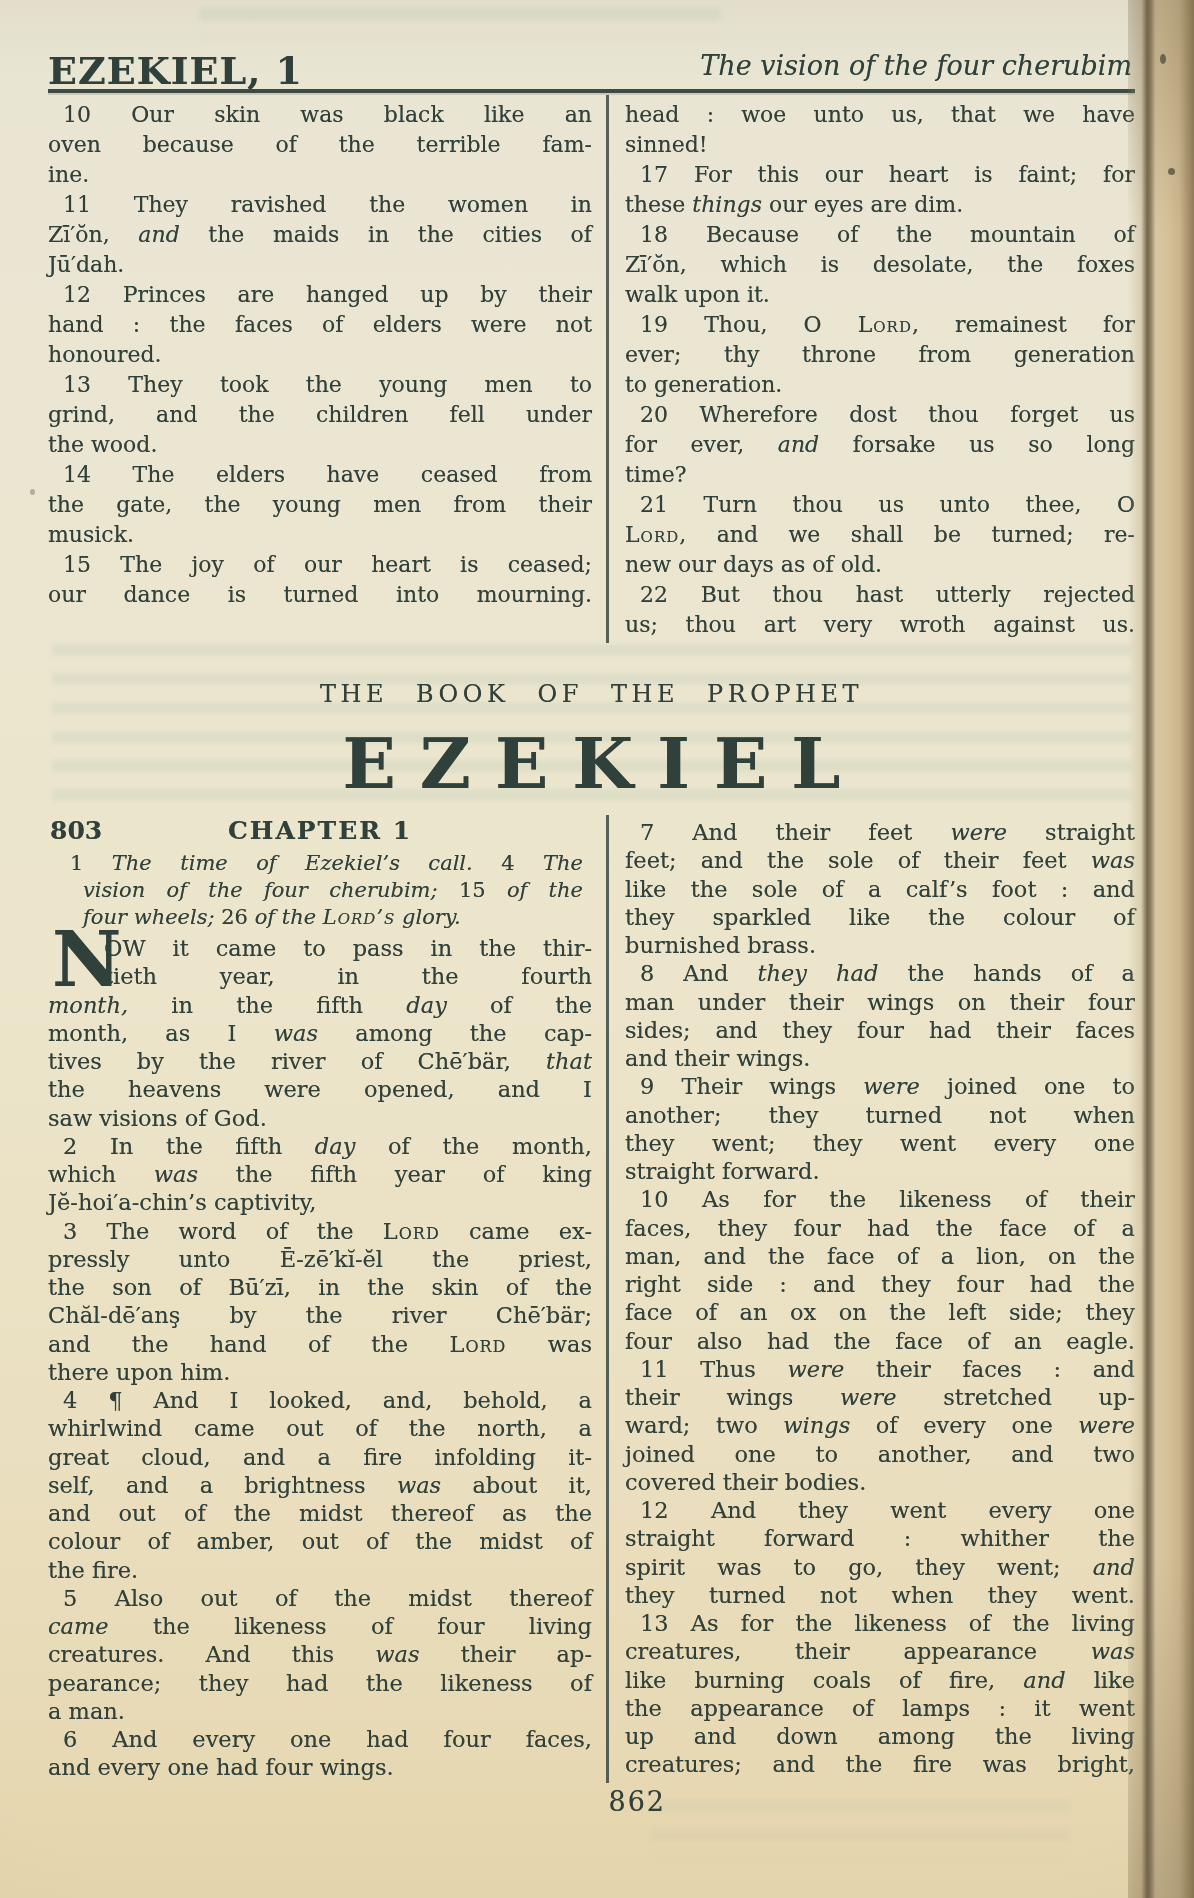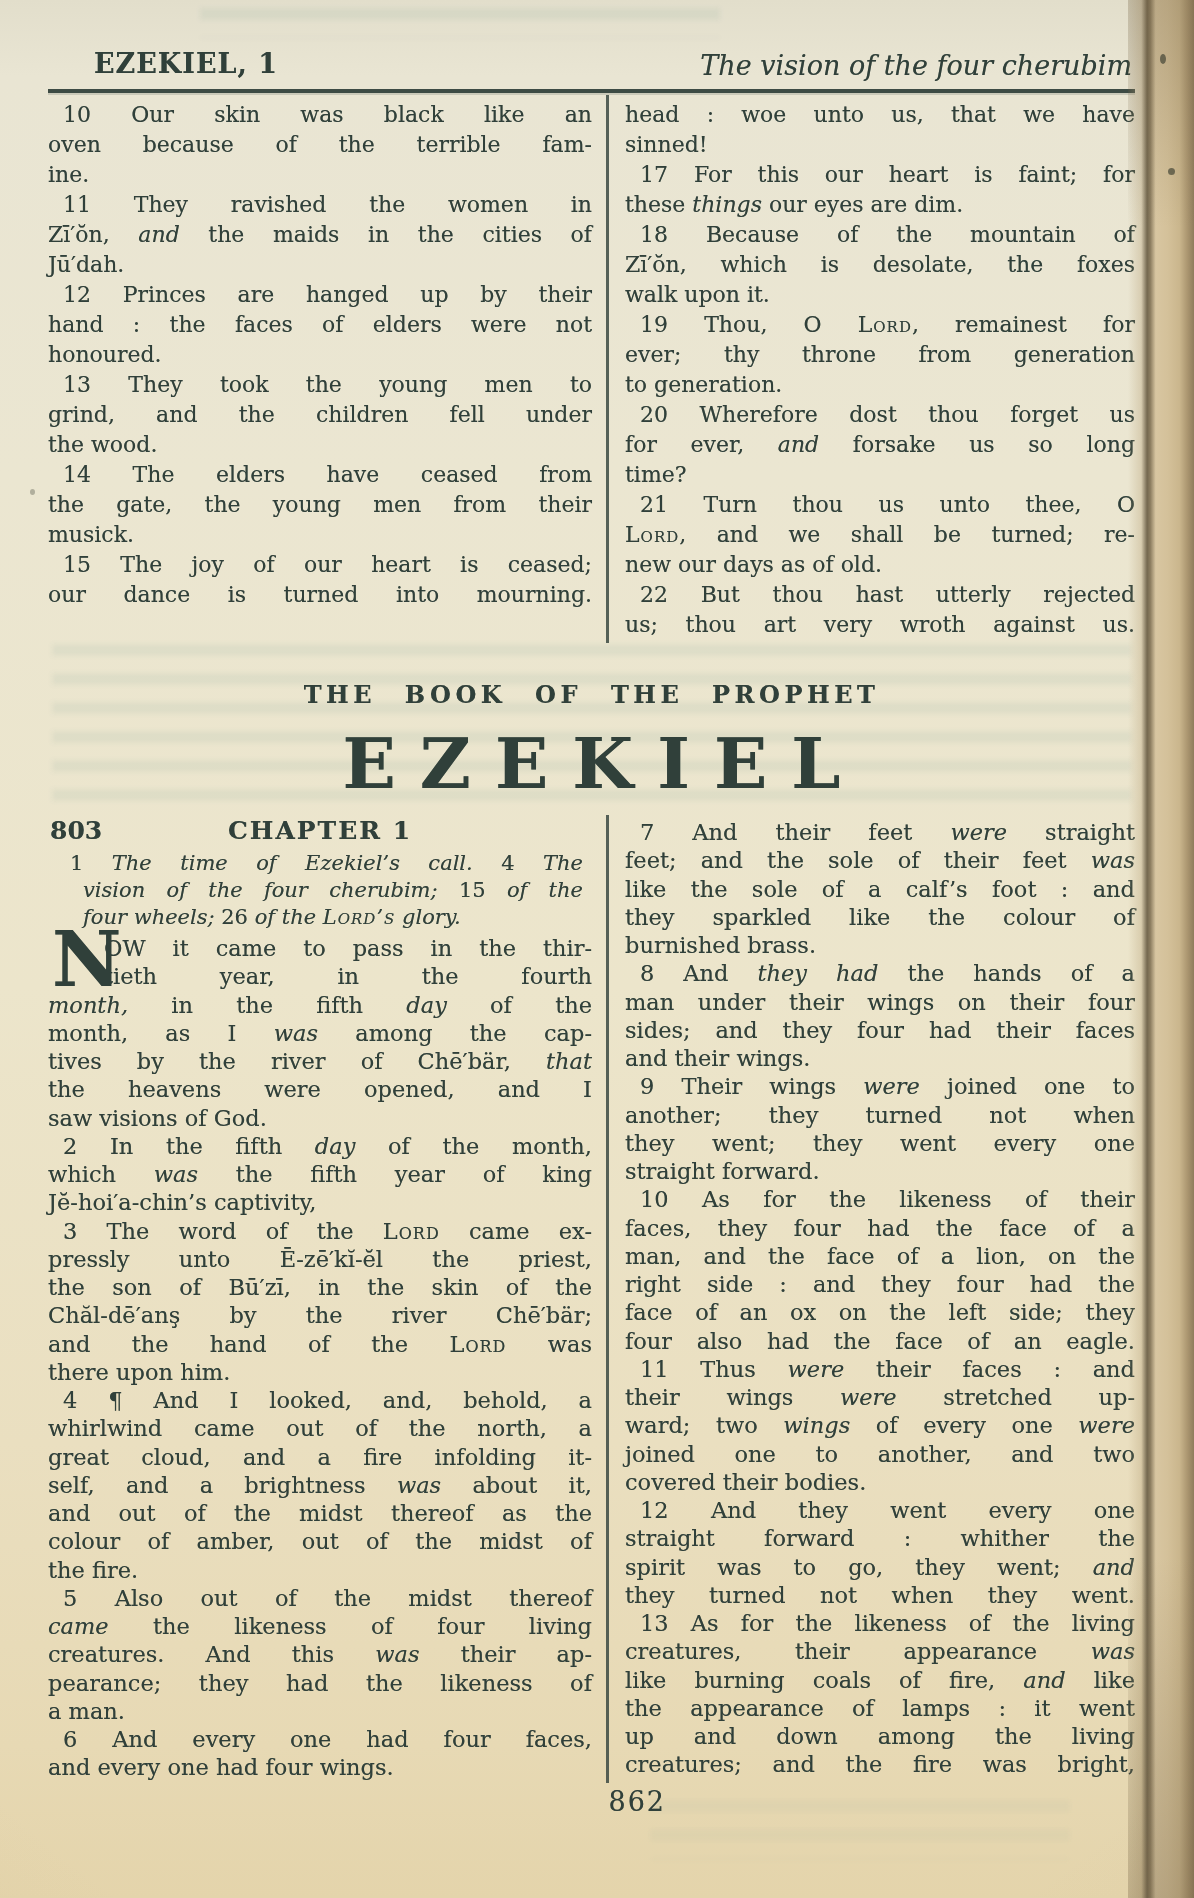--- a/index.html
+++ b/index.html
@@ -6,41 +6,41 @@
   body{background:#d8d2bd; font-family:"DejaVu Serif","Liberation Serif",serif;}
   #page{
     position:relative; width:1194px; height:1898px; overflow:hidden;
     background:
       radial-gradient(130% 105% at 48% 42%, rgba(0,0,0,0) 62%, rgba(150,128,92,.14) 100%),
       linear-gradient(180deg,#e2decb 0%,#e9e5d3 4%,#ebe6d1 25%,#ece5cb 52%,#eadfc0 76%,#e7d9b4 92%,#e4d4ab 100%);
     color:#30403a;
   }
   .ink{ text-shadow:0 0 .5px rgba(48,64,58,.55); }
   
-  #run-left{ position:absolute; left:48px; top:48px; font-size:27px; font-weight:bold; letter-spacing:1px;margin-left:46px; }
+  #run-left{ position:absolute; left:48px; top:48px; font-size:38px; font-weight:bold; letter-spacing:1px; }
   #run-right{ position:absolute; right:62px; top:50px; font-size:27px; font-style:italic; }
   #head-rule{ position:absolute; left:48px; top:89px; width:1087px; height:4px; background:#3d4b44; box-shadow:0 2px 0 rgba(61,75,68,.18); }
   
   .vdiv{ position:absolute; width:3px; background:#3b4942; opacity:.85; }
   #vdiv-top{ left:606px; top:95px; height:548px; }
   #vdiv-bottom{ left:606px; top:815px; height:968px; }
   
   .col{ position:absolute; }
   #lam-left{ left:48px; top:100px; width:544px; font-size:22px; line-height:30px; }
   #lam-right{ left:625px; top:100px; width:510px; font-size:22px; line-height:30px; }
   #ezek-left{ left:48px; top:934px; width:544px; font-size:22.5px; line-height:28.25px; }
   #ezek-right{ left:625px; top:818px; width:510px; font-size:22.5px; line-height:28.25px; }
   .tl{ text-align:justify; text-align-last:justify; white-space:normal; }
   .tl.short{ text-align-last:left; }
   .tl.vs{ padding-left:15px; }
   .tl.dcap{ padding-left:56px; }
   .sc{ font-variant:small-caps; letter-spacing:1px; }
   
   #kicker{ position:absolute; left:48px; top:680px; width:1087px; text-align:center;
-           font-size:24px; font-weight:bold; letter-spacing:4.5px; word-spacing:16px; }
+           font-size:24px; font-weight:normal; letter-spacing:4.5px; word-spacing:16px; }
   #book-title{ position:absolute; left:48px; top:714px; width:1087px; text-align:center;
            font-size:70px; font-weight:bold; letter-spacing:24px; text-indent:24px;margin-top:8px; }
   
   #chap-row{ position:absolute; left:48px; top:816px; width:544px; height:32px; }
   #section-number{ position:absolute; left:2px; top:0; font-size:25px; font-weight:bold; }
   #chapter-heading{ position:absolute; left:0; top:0; width:100%; text-align:center; font-size:25px; font-weight:bold; letter-spacing:2px; }
   
   #summary{ position:absolute; left:55px; top:850px; width:528px; font-size:21px; line-height:27px; }
   #summary .tl{ text-align:justify; text-align-last:justify; }
   #summary .tl.short{ text-align-last:left; }

